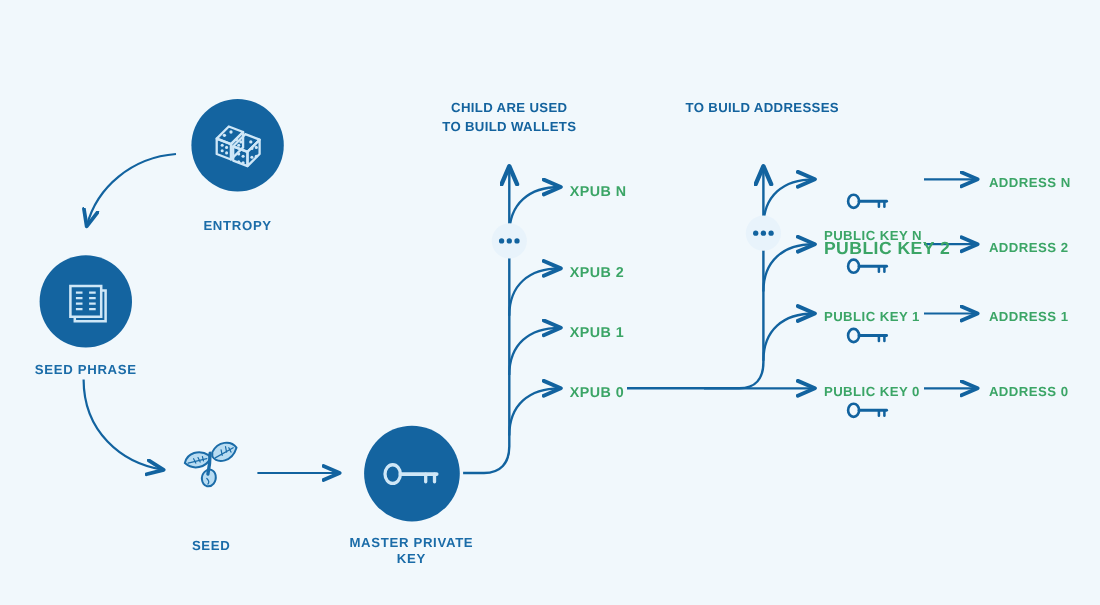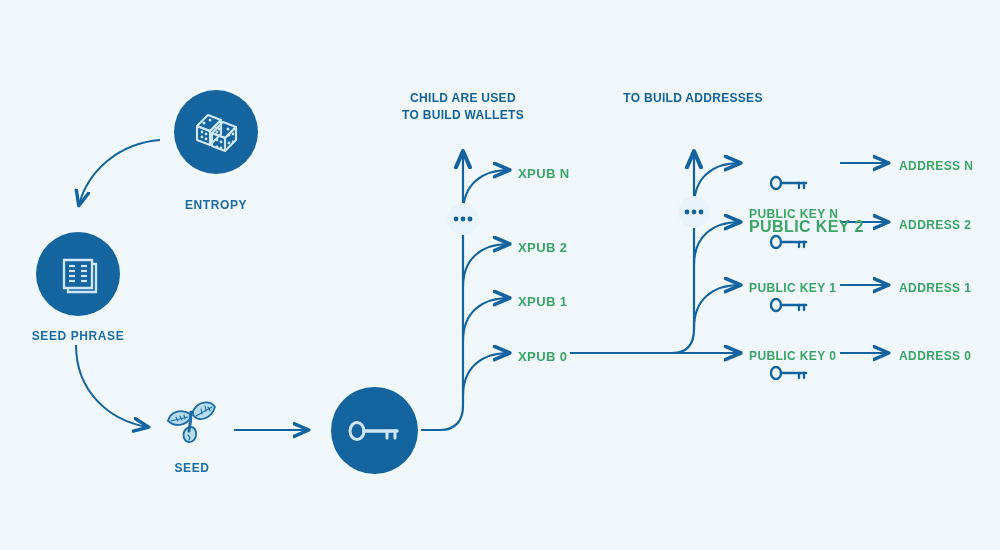--- a/index.html
+++ b/index.html
@@ -183,30 +183,34 @@
           <path d="M23,28 L25,32"></path>
         <path d="M27,27 L28,31"></path>
         <path d="M55,19 L39,28"></path>
           <path d="M48,18 L49,23"></path>
           <path d="M44,21 L45,26"></path>
         <path d="M51,19 L53,23"></path>
         <path d="M31,47 C33,49 33,51 32,52"></path>
       </g>
     </svg>
   </div>
-  <div class="lbl node-label" style="left:122px; top:461px; width:140px;">SEED</div>
+  <div class="lbl node-label" style="left:122px; top:489px; width:140px;">SEED</div>
 
   <div class="circle-icon" style="left:331px; top:387px; width:87px; height:87px;">
     <svg width="60" height="30" viewBox="0 0 60 30">
       <ellipse cx="12" cy="15" rx="7" ry="8.5" fill="none" stroke="#cfe7f7" stroke-width="3"></ellipse>
       <path d="M19,15 L52,15" fill="none" stroke="#cfe7f7" stroke-width="3.4" stroke-linecap="round"></path>
       <path d="M42,15 L42,22" fill="none" stroke="#cfe7f7" stroke-width="3" stroke-linecap="round"></path>
       <path d="M50,15 L50,22" fill="none" stroke="#cfe7f7" stroke-width="3" stroke-linecap="round"></path>
     </svg>
   </div>
+  <div class="lbl node-label" style="left:304px; top:486px; width:140px;">
+    <div>MASTER PRIVATE</div>
+    <div>KEY</div>
+  </div>
 
   <div class="lbl header-label" style="left:363px; top:90px; width:200px;">
     <div>CHILD ARE USED</div>
     <div>TO BUILD WALLETS</div>
   </div>
   <div class="lbl header-label" style="left:568px; top:90px; width:250px;">
     <div>TO BUILD ADDRESSES</div>
   </div>
 
   <div class="lbl branch-label" style="left:518px; top:166px;">XPUB N</div>

